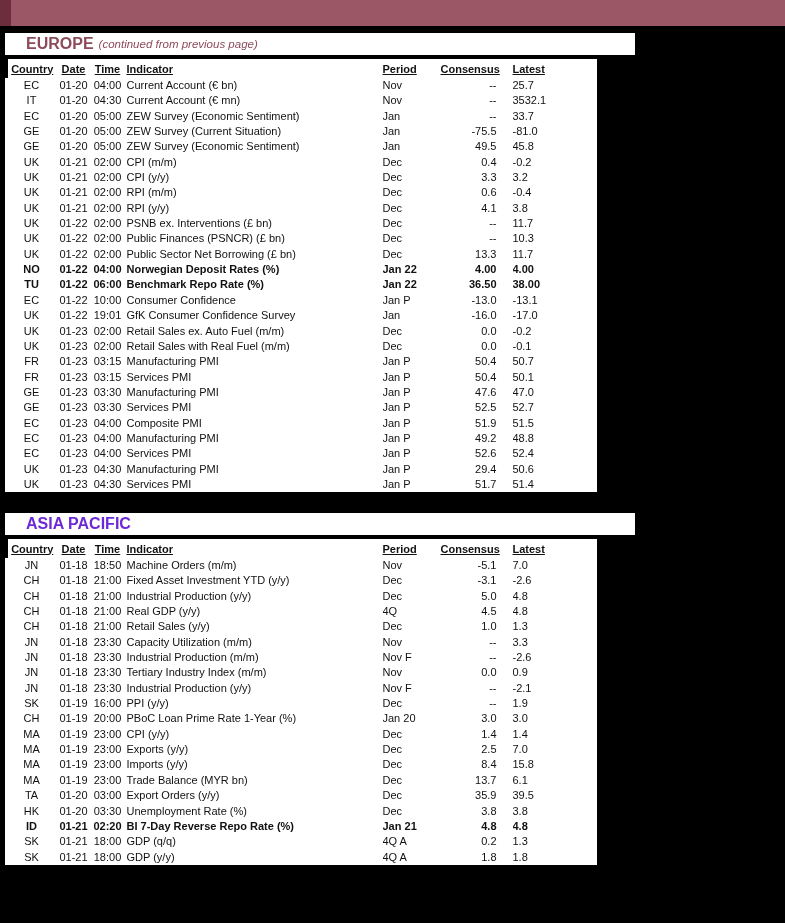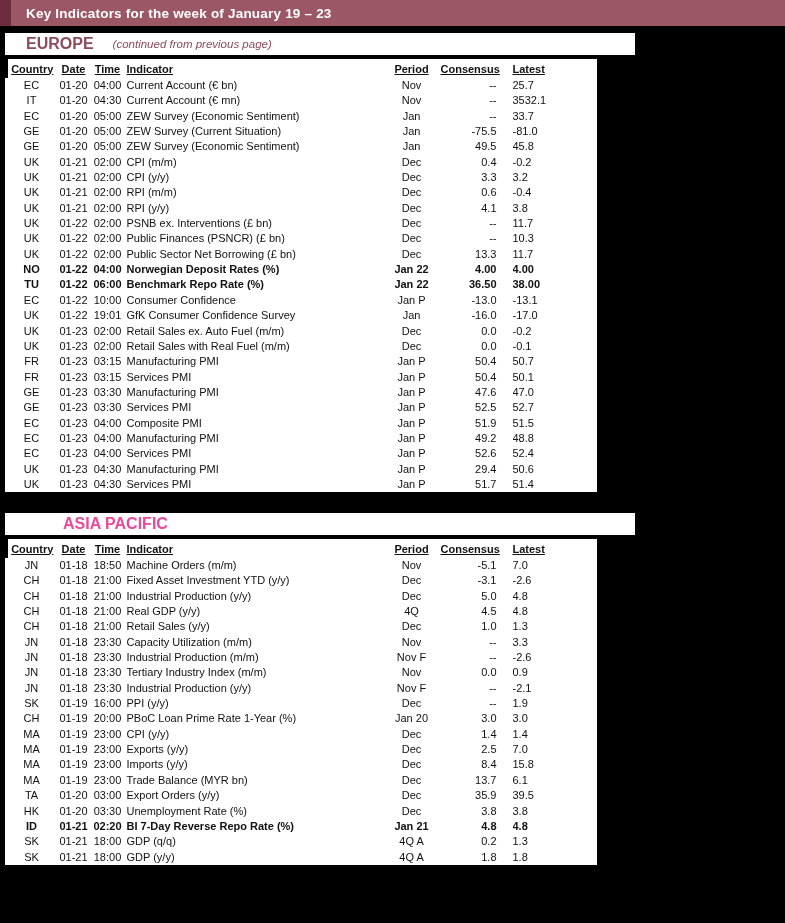--- a/index.html
+++ b/index.html
@@ -25,21 +25,21 @@
   
   .band{
     position:absolute;left:5px;width:630px;height:24px;
     background:#fff;border-bottom:2px solid #000;
     display:flex;align-items:center;
     padding-left:21px;box-sizing:border-box;
   }
   .band-europe{top:33px;}
   .band-asia{top:513px;}
   .sec-title{font-weight:bold;font-size:16px;white-space:nowrap;}
-  .sec-note{font-style:italic;font-size:11.5px;margin-left:19px;white-space:nowrap;}
+  .sec-note{font-style:italic;font-size:11.5px;margin-left:5px;white-space:nowrap;}
   
   .tablewrap{
     position:absolute;left:5px;width:592px;background:#fff;
   }
   .tbl-europe{top:59px;}
   .tbl-asia{top:539px;}
   table{
     border-collapse:collapse;table-layout:fixed;width:592px;
     font-size:11px;color:#111;
   }
@@ -51,32 +51,31 @@
   td{
     height:15.35px;line-height:15.35px;padding:0;
     vertical-align:middle;box-sizing:border-box;white-space:nowrap;
     overflow:hidden;
   }
   thead th.c0{border-left:3px solid #000;}
   .c0{width:50px;text-align:center;}
   .c1{width:34px;text-align:center;}
   .c2{width:34px;text-align:center;}
   .c3{width:258px;text-align:left;padding-left:2px;}
-  .c4{width:58px;text-align:center;}
+  .c4{width:58px;text-align:left;}
   .c5{width:72px;text-align:right;padding-right:16px;}
   .c6{width:86px;text-align:left;padding-right:17px;}
   th.c5,th.c6{text-align:left;padding-right:0;}
   tr.bold td{font-weight:bold;}
 </style>
 </head>
 <body style="background: rgb(0, 0, 0);">
 
 <header class="titlebar" style="background: rgb(156, 87, 102);">
   <div class="titlebar-edge" style="background: rgb(110, 45, 61);"></div>
-  <span class="titlebar-text">Key Indicators for the week of January 19 – 23</span>
 </header>
 
 <div class="band band-europe">
   <span class="sec-title" style="color: rgb(141, 74, 91);">EUROPE</span>
   <span class="sec-note" style="color: rgb(141, 74, 91);">(continued from previous page)</span>
 </div>
 
 <div class="tablewrap tbl-europe">
   <table>
     <thead>
@@ -332,21 +331,21 @@
           <td class="c3">Services PMI</td>
           <td class="c4">Jan P</td>
           <td class="c5">51.7</td>
           <td class="c6">51.4</td>
         </tr>
       </tbody>
   </table>
 </div>
 
 <div class="band band-asia">
-  <span class="sec-title" style="color: #ec4899; margin-left: 37px;">ASIA PACIFIC</span>
+  <span class="sec-title" style="color: #6d28d9;">ASIA PACIFIC</span>
   <span class="sec-note" style="color: rgb(141, 74, 91);"></span>
 </div>
 
 <div class="tablewrap tbl-asia">
   <table>
     <thead>
         <tr>
           <th class="c0">Country</th>
           <th class="c1">Date</th>
           <th class="c2">Time</th>

